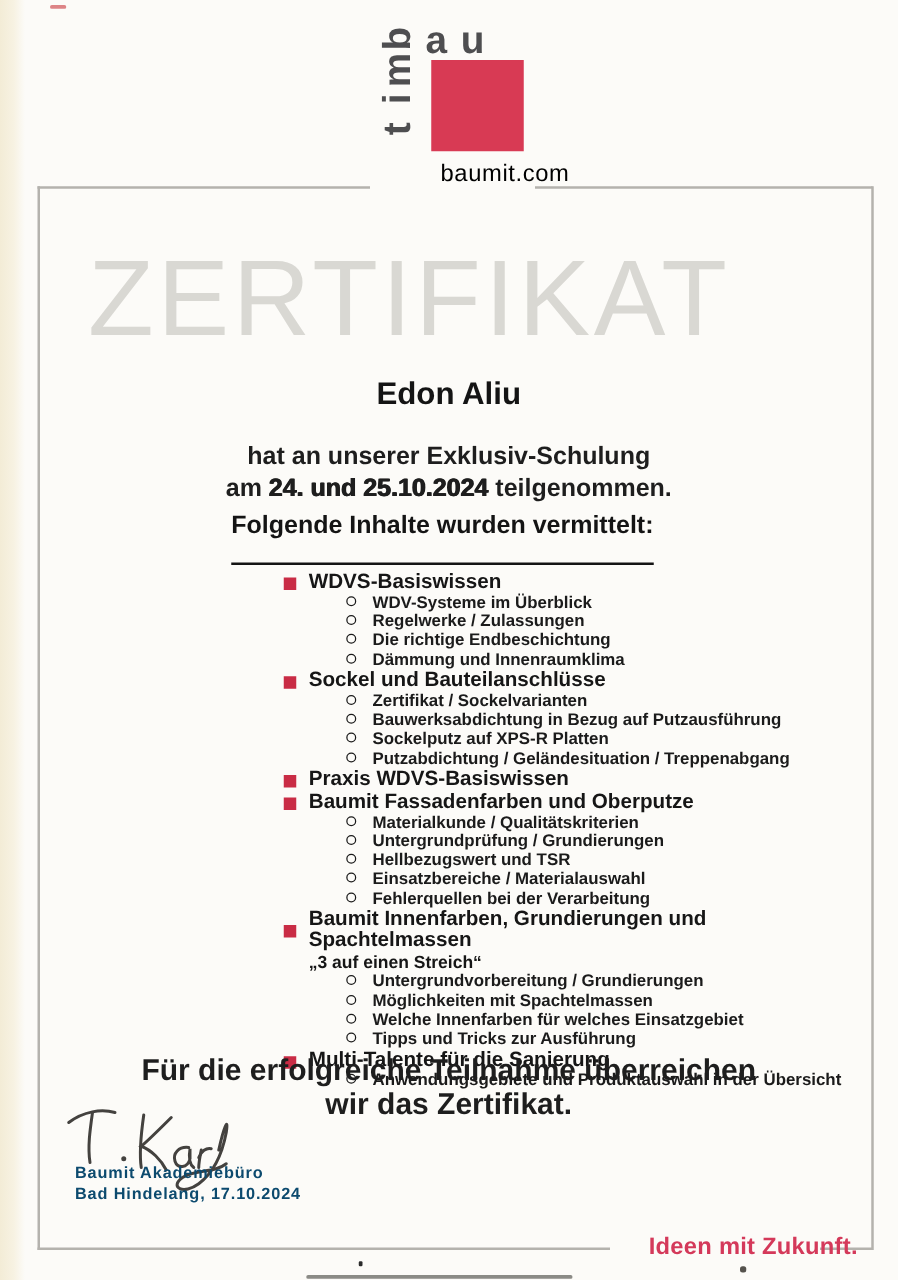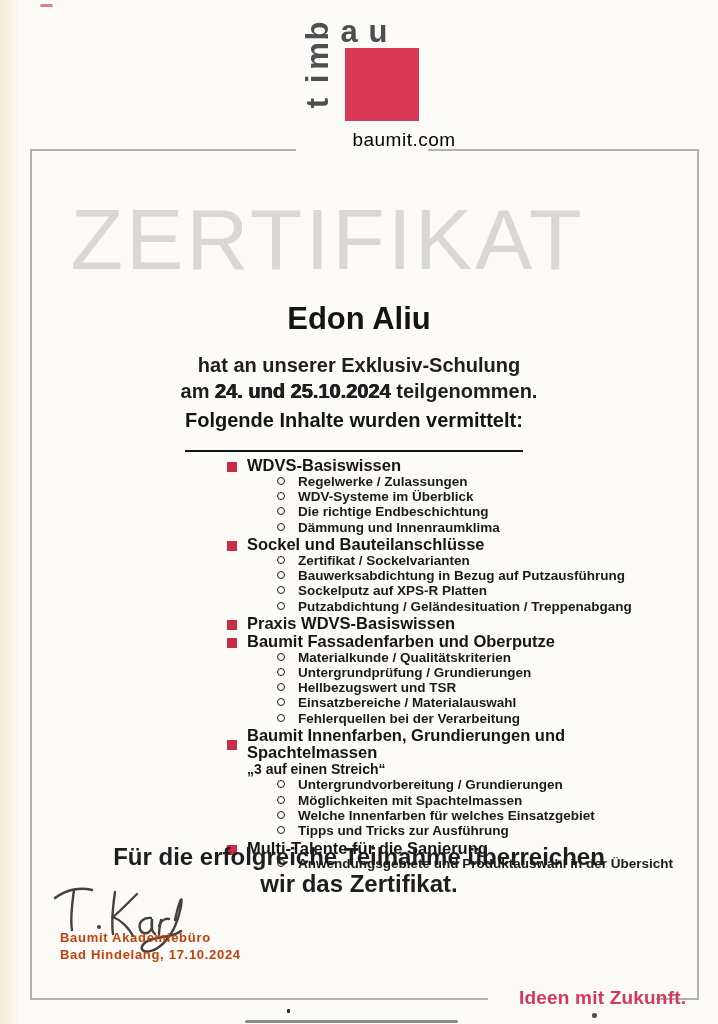--- a/index.html
+++ b/index.html
@@ -25,42 +25,42 @@
   .f-top1{left:30px;top:149px;width:266px;height:2px;}
   .f-top2{left:428px;top:149px;width:270px;height:2px;}
   .f-bot1{left:30px;top:998px;width:458px;height:2px;}
   .f-bot2{left:656px;top:998px;width:42px;height:2px;}
   .f-left{left:30px;top:149px;width:2px;height:851px;}
   .f-right{left:697px;top:149px;width:2px;height:851px;}
   
   .watermark{position:absolute;left:0;top:196px;width:655px;text-align:center;
     font-size:86px;font-weight:400;letter-spacing:3px;color:#d9d8d3;line-height:1;}
   .name{position:absolute;left:0;top:301px;width:718px;text-align:center;
-    font-size:31px;font-weight:700;color:#141414;}
+    font-size:25px;font-weight:700;color:#141414;}
   .para{position:absolute;left:0;top:352px;width:718px;text-align:center;
     font-size:20px;font-weight:700;line-height:26px;color:#1e1e1e;}
   .xbold{text-shadow:.45px 0 0 currentColor,-.45px 0 0 currentColor;}
   
   .contents{position:absolute;left:185px;top:409px;width:505px;}
   .list-heading{display:inline-block;font-size:20px;font-weight:700;color:#141414;
     border-bottom:2.5px solid #141414;padding-bottom:18px;margin-bottom:4px;}
   .sec{display:flex;align-items:center;padding-left:42px;line-height:16.8px;margin-top:1px;}
   .sqbullet{flex:0 0 auto;width:10px;height:10px;background:#c92c45;margin:3px 10px 0 0;}
   .sec-title{font-size:16.5px;font-weight:700;color:#161616;}
   .sec-line2{padding-left:62px;font-size:14px;font-weight:700;line-height:16.8px;color:#161616;}
   .sub{display:flex;align-items:flex-start;padding-left:92px;line-height:15.3px;}
   .circbullet{flex:0 0 auto;width:6px;height:6px;border:1.6px solid #1a1a1a;border-radius:50%;
     margin:3px 13px 0 0;background:transparent;}
   .sub-text{font-size:13.5px;font-weight:700;color:#1b1b1b;}
   
   .closing{position:absolute;left:0;top:843px;width:718px;text-align:center;
     font-size:24px;font-weight:700;line-height:27px;color:#1e1e1e;}
   .signature{position:absolute;left:45px;top:876px;width:175px;height:85px;}
   .issuer{position:absolute;left:60px;top:929px;font-size:13px;font-weight:700;
-    line-height:17px;color:#c2410c;letter-spacing:.7px;}
+    line-height:17px;color:#0c4a6e;letter-spacing:.7px;}
   .slogan{position:absolute;left:519px;top:987px;font-size:19px;font-weight:700;
     color:#d4395a;letter-spacing:.2px;}
   
   .speck{position:absolute;}
   .spk-red{left:40px;top:4px;width:13px;height:3px;background:#dd8486;border-radius:2px;}
   .spk-dot1{left:287px;top:1009px;width:3px;height:4px;background:#2b2b2b;border-radius:1px;}
   .spk-dot2{left:592px;top:1013px;width:5px;height:5px;background:#55524d;border-radius:2px;}
   .spk-bar{left:245px;top:1020px;width:213px;height:3px;background:#8b8b86;border-radius:2px;}
 </style>
 </head>
@@ -100,25 +100,25 @@
 
   <div class="contents">
     <span class="list-heading">Folgende Inhalte wurden vermittelt:</span>
     <div>
         <div class="sec">
           <span class="sqbullet"></span>
           <span class="sec-title">WDVS-Basiswissen</span>
         </div>
         <div class="sub">
           <span class="circbullet"></span>
+          <span class="sub-text">WDV-Systeme im Überblick</span>
+        </div>
+        <div class="sub">
+          <span class="circbullet"></span>
           <span class="sub-text">Regelwerke / Zulassungen</span>
-        </div>
-        <div class="sub">
-          <span class="circbullet"></span>
-          <span class="sub-text">WDV-Systeme im Überblick</span>
         </div>
         <div class="sub">
           <span class="circbullet"></span>
           <span class="sub-text">Die richtige Endbeschichtung</span>
         </div>
         <div class="sub">
           <span class="circbullet"></span>
           <span class="sub-text">Dämmung und Innenraumklima</span>
         </div>
         <div class="sec">

